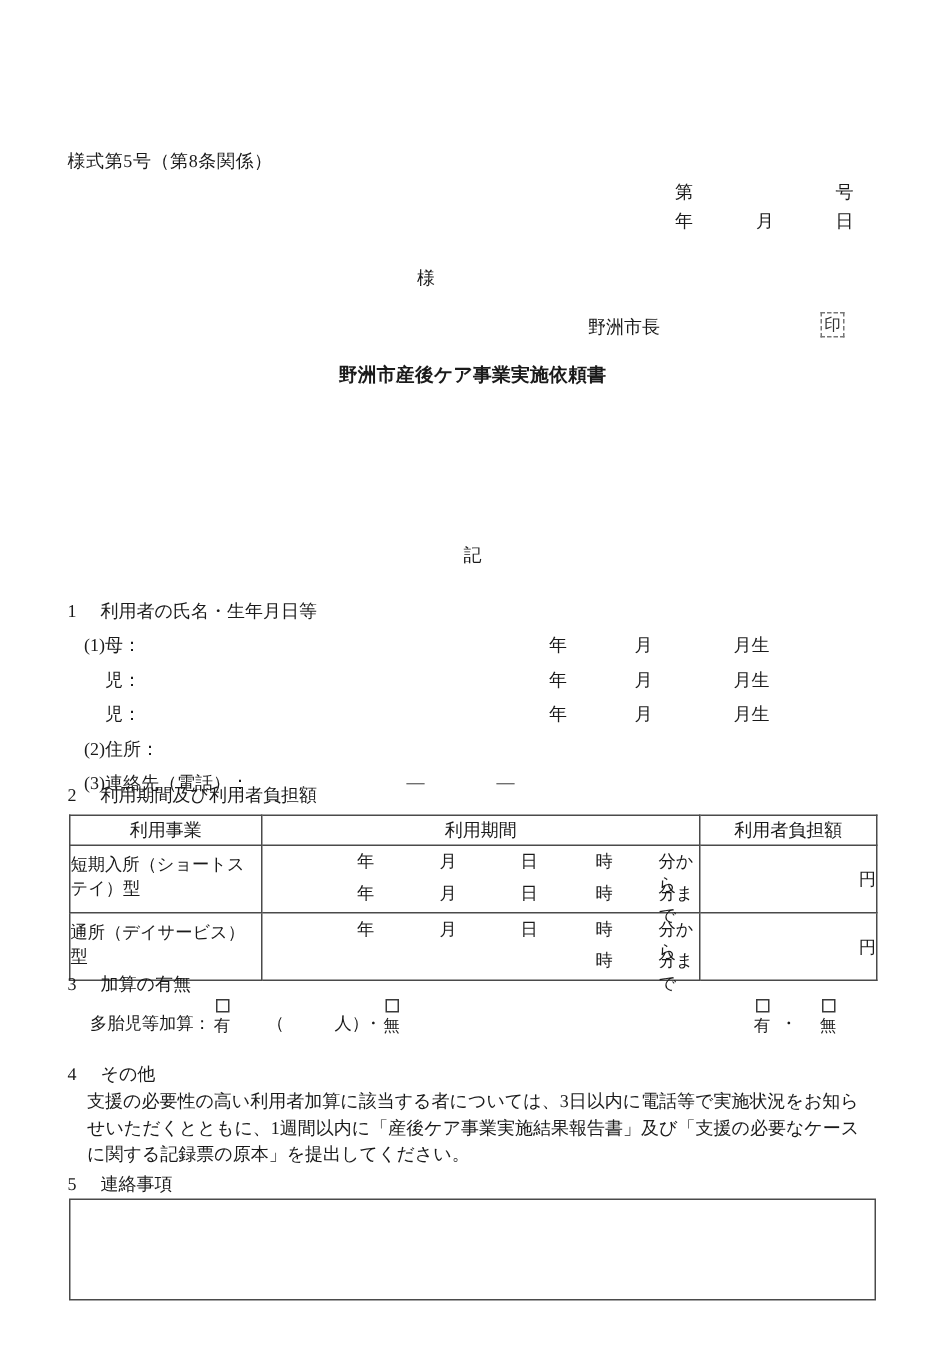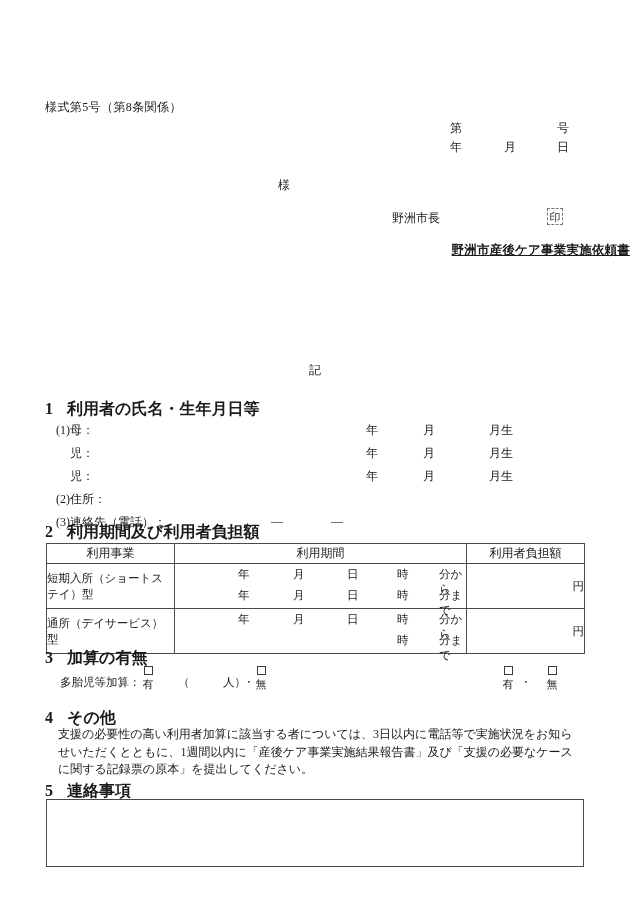--- a/index.html
+++ b/index.html
@@ -70,25 +70,24 @@
     font-size: 11px;
     line-height: 16px;
     text-align: center;
     color: #333;
     box-sizing: border-box;
   }
 
   #doc-title {
     left: 0; top: 226px;
     width: 630px;
-    text-align: right;
+    text-align: center;
     font-size: 12.5px;
     font-weight: bold;
     letter-spacing: .2px;
-    text-decoration: underline;
   }
 
   
   #intro {
     left: 60px; top: 266px;
     width: 520px;
     font-size: 12px;
     line-height: 19px;
   }
   #intro p { margin: 0; }
@@ -96,23 +95,22 @@
 
   #ki-mark {
     left: 0; top: 346px;
     width: 630px;
     text-align: center;
     font-size: 12px;
   }
 
   
   .sec-head {
-    font-size: 16px;
+    font-size: 12px;
     white-space: nowrap;
-    font-weight: bold;
   }
   .sec-num { display: inline-block; width: 22px; }
 
   #sec1-head { left: 45px; top: 383px; }
   #sec2-head { left: 45px; top: 506px; }
   #sec3-head { left: 45px; top: 632px; }
   #sec4-head { left: 45px; top: 692px; }
   #sec5-head { left: 45px; top: 765px; }
 
   
@@ -138,20 +136,21 @@
   #s1-tel .dash2 { position:absolute; left: 275px; top: 0; }
 
   
   #usage-table {
     position: absolute;
     left: 46px; top: 527px;
     width: 538px;
     border-collapse: collapse;
     font-size: 11.5px;
     table-layout: fixed;
+    font-family: Liberation Mono, monospace;
   }
   #usage-table th, #usage-table td {
     border: 1px solid #4a4a4a;
     padding: 0;
     vertical-align: middle;
   }
   #usage-table thead th {
     text-align: center;
     height: 19px;
     font-weight: normal;

